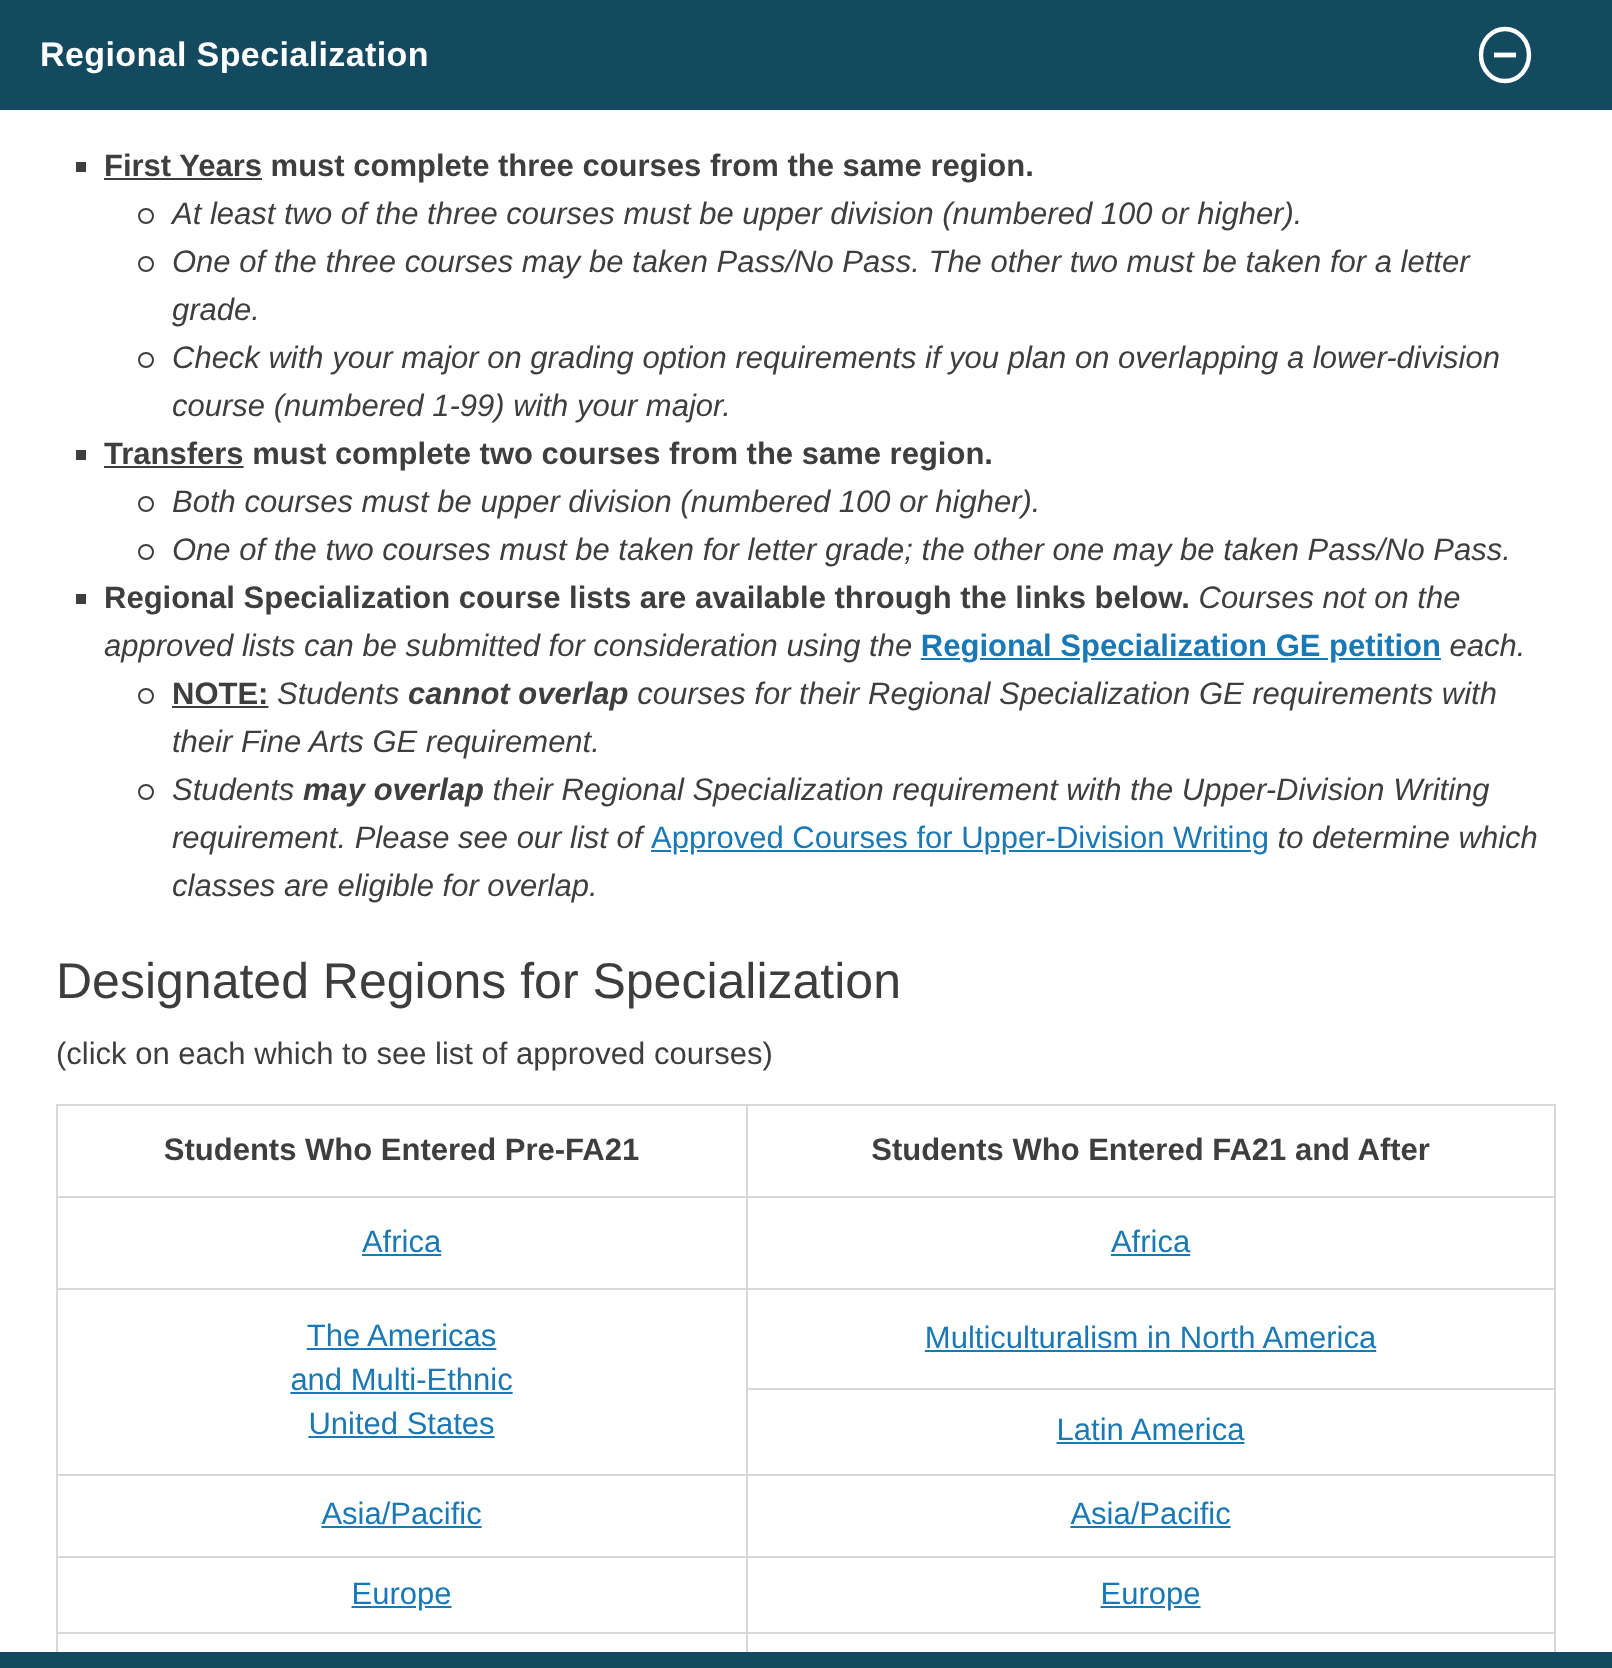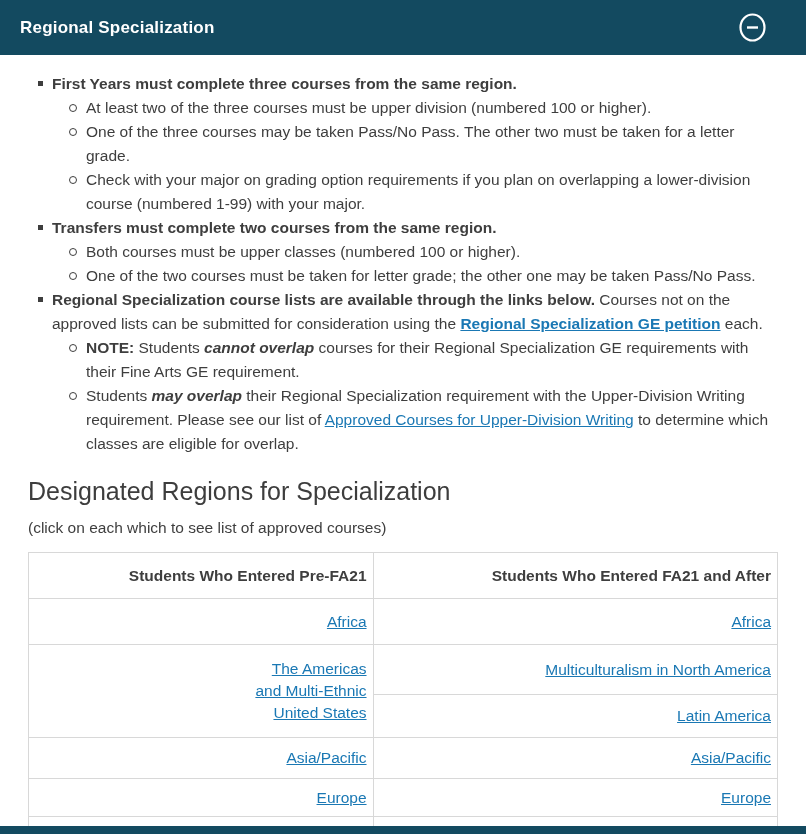--- a/index.html
+++ b/index.html
@@ -43,43 +43,43 @@
     content:"";position:absolute;left:-14px;top:9px;
     width:5px;height:5px;background:var(--body-text);
   }
   .sub-list{list-style:none;padding-left:34px;}
   .sub-list>li{position:relative;}
   .sub-list>li::before{
     content:"";position:absolute;left:-17px;top:8px;
     width:6px;height:6px;border:1.2px solid var(--body-text);
     border-radius:50%;background:transparent;
   }
-  .seg-normal{font-weight:400;}
+  .seg-normal{font-weight:400;font-style:italic;}
   .seg-bold{font-weight:700;}
-  .seg-bold-underline{font-weight:700;}
+  .seg-bold-underline{font-weight:700;text-decoration:underline;}
   .seg-bold-italic{font-weight:700;font-style:italic;}
   a.seg-link, a.seg-link-bold{color:var(--link);text-decoration:underline;cursor:pointer;}
   a.seg-link-bold{font-weight:700;}
   
   .section-heading{
     font-size:25px;
     font-weight:400;
     color:#3d3d3d;
     margin:21px 0 13px 0;
   }
   .section-note{font-size:15.5px;margin:0 0 15px 0;}
   
   table.regions{
     border-collapse:collapse;
     width:100%;
     table-layout:fixed;
   }
   table.regions th, table.regions td{
     border:1px solid var(--table-border);
-    text-align:right;
+    text-align:center;
     vertical-align:middle;
     font-size:15.5px;
     padding:2px 6px;
   }
   table.regions th{font-weight:700;}
   col.c1{width:46%;}
   col.c2{width:54%;}
   tr.r-head{height:46px;}
   tr.r-africa{height:46px;margin-left:20px;}
   tr.r-mult{height:50px;}
@@ -115,21 +115,21 @@
       <span><span class="seg-bold-underline">First Years</span><span class="seg-bold"> must complete three courses from the same region.</span></span>
       <ul class="sub-list">
         <li><span class="seg-normal">At least two of the three courses must be upper division (numbered 100 or higher).</span></li>
         <li><span class="seg-normal">One of the three courses may be taken Pass/No Pass. The other two must be taken for a letter grade.</span></li>
         <li><span class="seg-normal">Check with your major on grading option requirements if you plan on overlapping a lower-division course (numbered 1-99) with your major.</span></li>
       </ul>
     </li>
     <li>
       <span><span class="seg-bold-underline">Transfers</span><span class="seg-bold"> must complete two courses from the same region.</span></span>
       <ul class="sub-list">
-        <li><span class="seg-normal">Both courses must be upper classes (numbered 100 or higher).</span></li>
+        <li><span class="seg-normal">Both courses must be upper division (numbered 100 or higher).</span></li>
         <li><span class="seg-normal">One of the two courses must be taken for letter grade; the other one may be taken Pass/No Pass.</span></li>
       </ul>
     </li>
     <li>
       <span><span class="seg-bold">Regional Specialization course lists are available through the links below.</span><span class="seg-normal"> Courses not on the approved lists can be submitted for consideration using the </span><a class="seg-link-bold" href="#">Regional Specialization GE petition</a><span class="seg-normal"> each.</span></span>
       <ul class="sub-list">
         <li><span class="seg-bold-underline">NOTE:</span><span class="seg-normal"> Students </span><span class="seg-bold-italic">cannot overlap</span><span class="seg-normal"> courses for their Regional Specialization GE requirements with their Fine Arts GE requirement.</span></li>
         <li><span class="seg-normal">Students </span><span class="seg-bold-italic">may overlap</span><span class="seg-normal"> their Regional Specialization requirement with the Upper-Division Writing requirement. Please see our list of </span><a class="seg-link" href="#">Approved Courses for Upper-Division Writing</a><span class="seg-normal"> to determine which classes are eligible for overlap.</span></li>
       </ul>
     </li>

